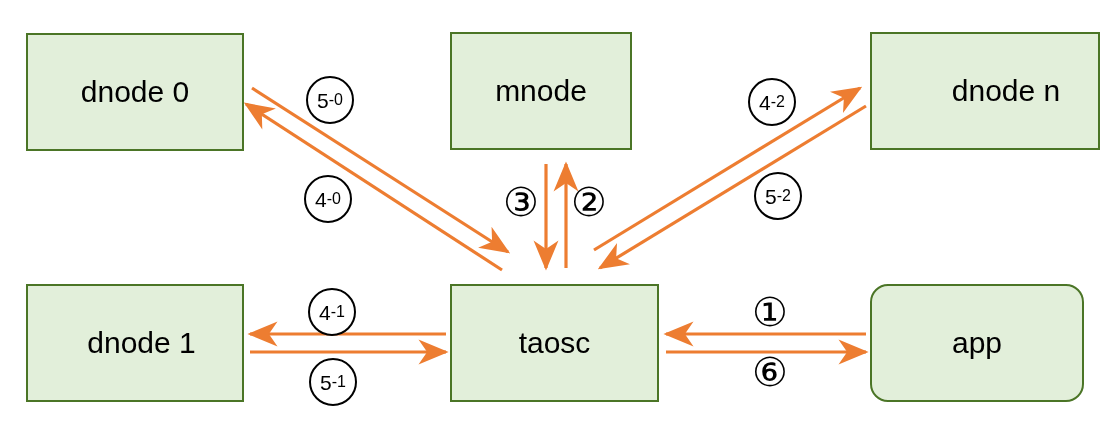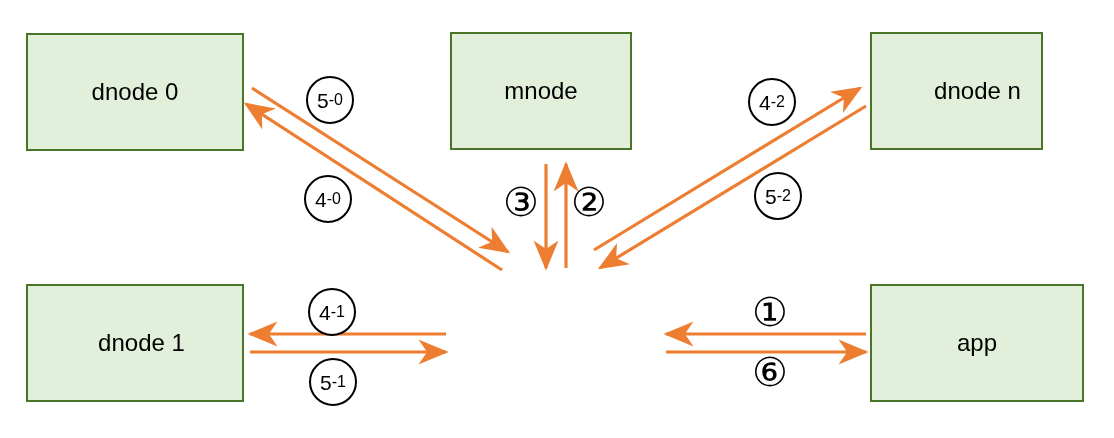--- a/index.html
+++ b/index.html
@@ -28,21 +28,21 @@
     position: absolute;
     box-sizing: border-box;
     background: #e2efda;
     border: 2px solid #4b7526;
     display: flex;
     align-items: center;
     justify-content: center;
   }
   .node-label {
     font-family: "Liberation Sans", sans-serif;
-    font-size: 24px;
+    font-size: 30px;
     color: #000000;
     letter-spacing: 0px;
     line-height: 1;
     white-space: nowrap;
   }
   .edge-badge {
     position: absolute;
     box-sizing: border-box;
     border: 2.6px solid #000000;
     border-radius: 50%;
@@ -103,30 +103,33 @@
   </svg>
 
   <div class="node-box" style="left:26px; top:33px; width:218px; height:118px;">
     <span class="node-label">dnode 0</span>
   </div>
 
   <div class="node-box" style="left:450px; top:32px; width:182px; height:118px;">
     <span class="node-label">mnode</span>
   </div>
 
-  <div class="node-box" style="left:870px; top:32px; width:173px; height:118px;padding-left:42px;">
+  <div class="node-box" style="left:870px; top:32px; width:230px; height:118px;padding-left:42px;">
     <span class="node-label">dnode n</span>
   </div>
 
   <div class="node-box" style="left:26px; top:284px; width:218px; height:118px;padding-left:13px;">
     <span class="node-label">dnode 1</span>
   </div>
 
+  <div class="node-box" style="left:450px; top:284px; width:209px; height:118px;">
+    <span class="node-label">taosc</span>
+  </div>
 
-  <div class="node-box" style="left:870px; top:284px; width:214px; height:118px;">
+  <div class="node-box" style="left:870px; top:284px; width:214px; height:118px;border-radius:18px;">
     <span class="node-label">app</span>
   </div>
 
   <div class="edge-badge badge-split" style="left:306px; top:76px;">
     <span class="big">5</span>
       <span class="small">-0</span>
   </div>
 
   <div class="edge-badge badge-split" style="left:304px; top:175px;">
     <span class="big">4</span>

